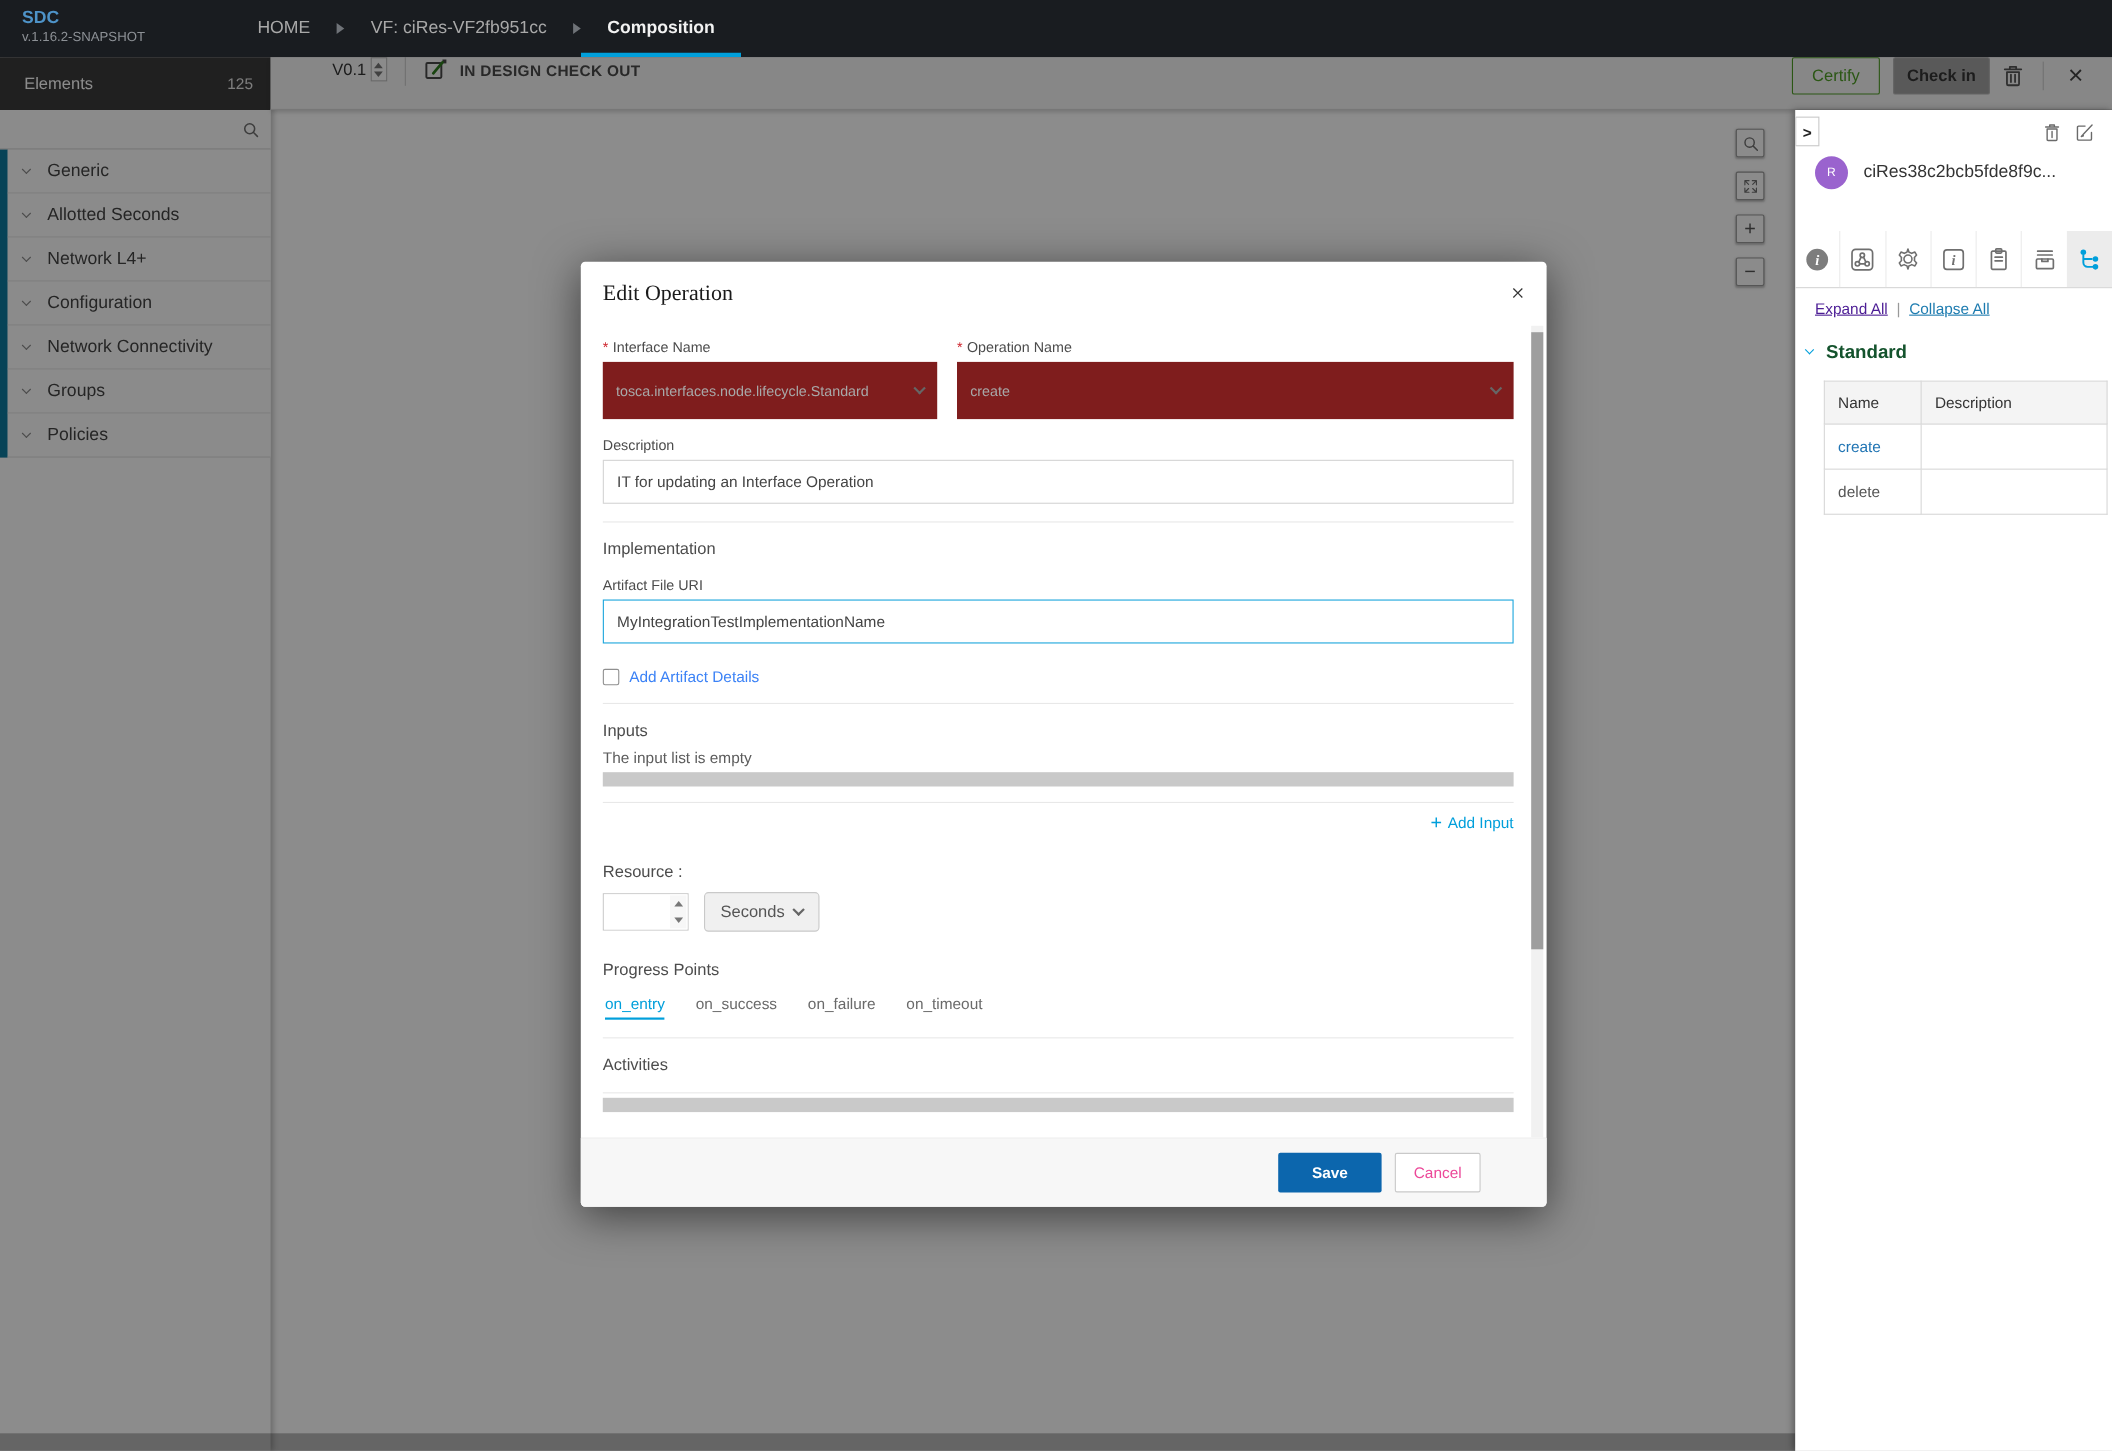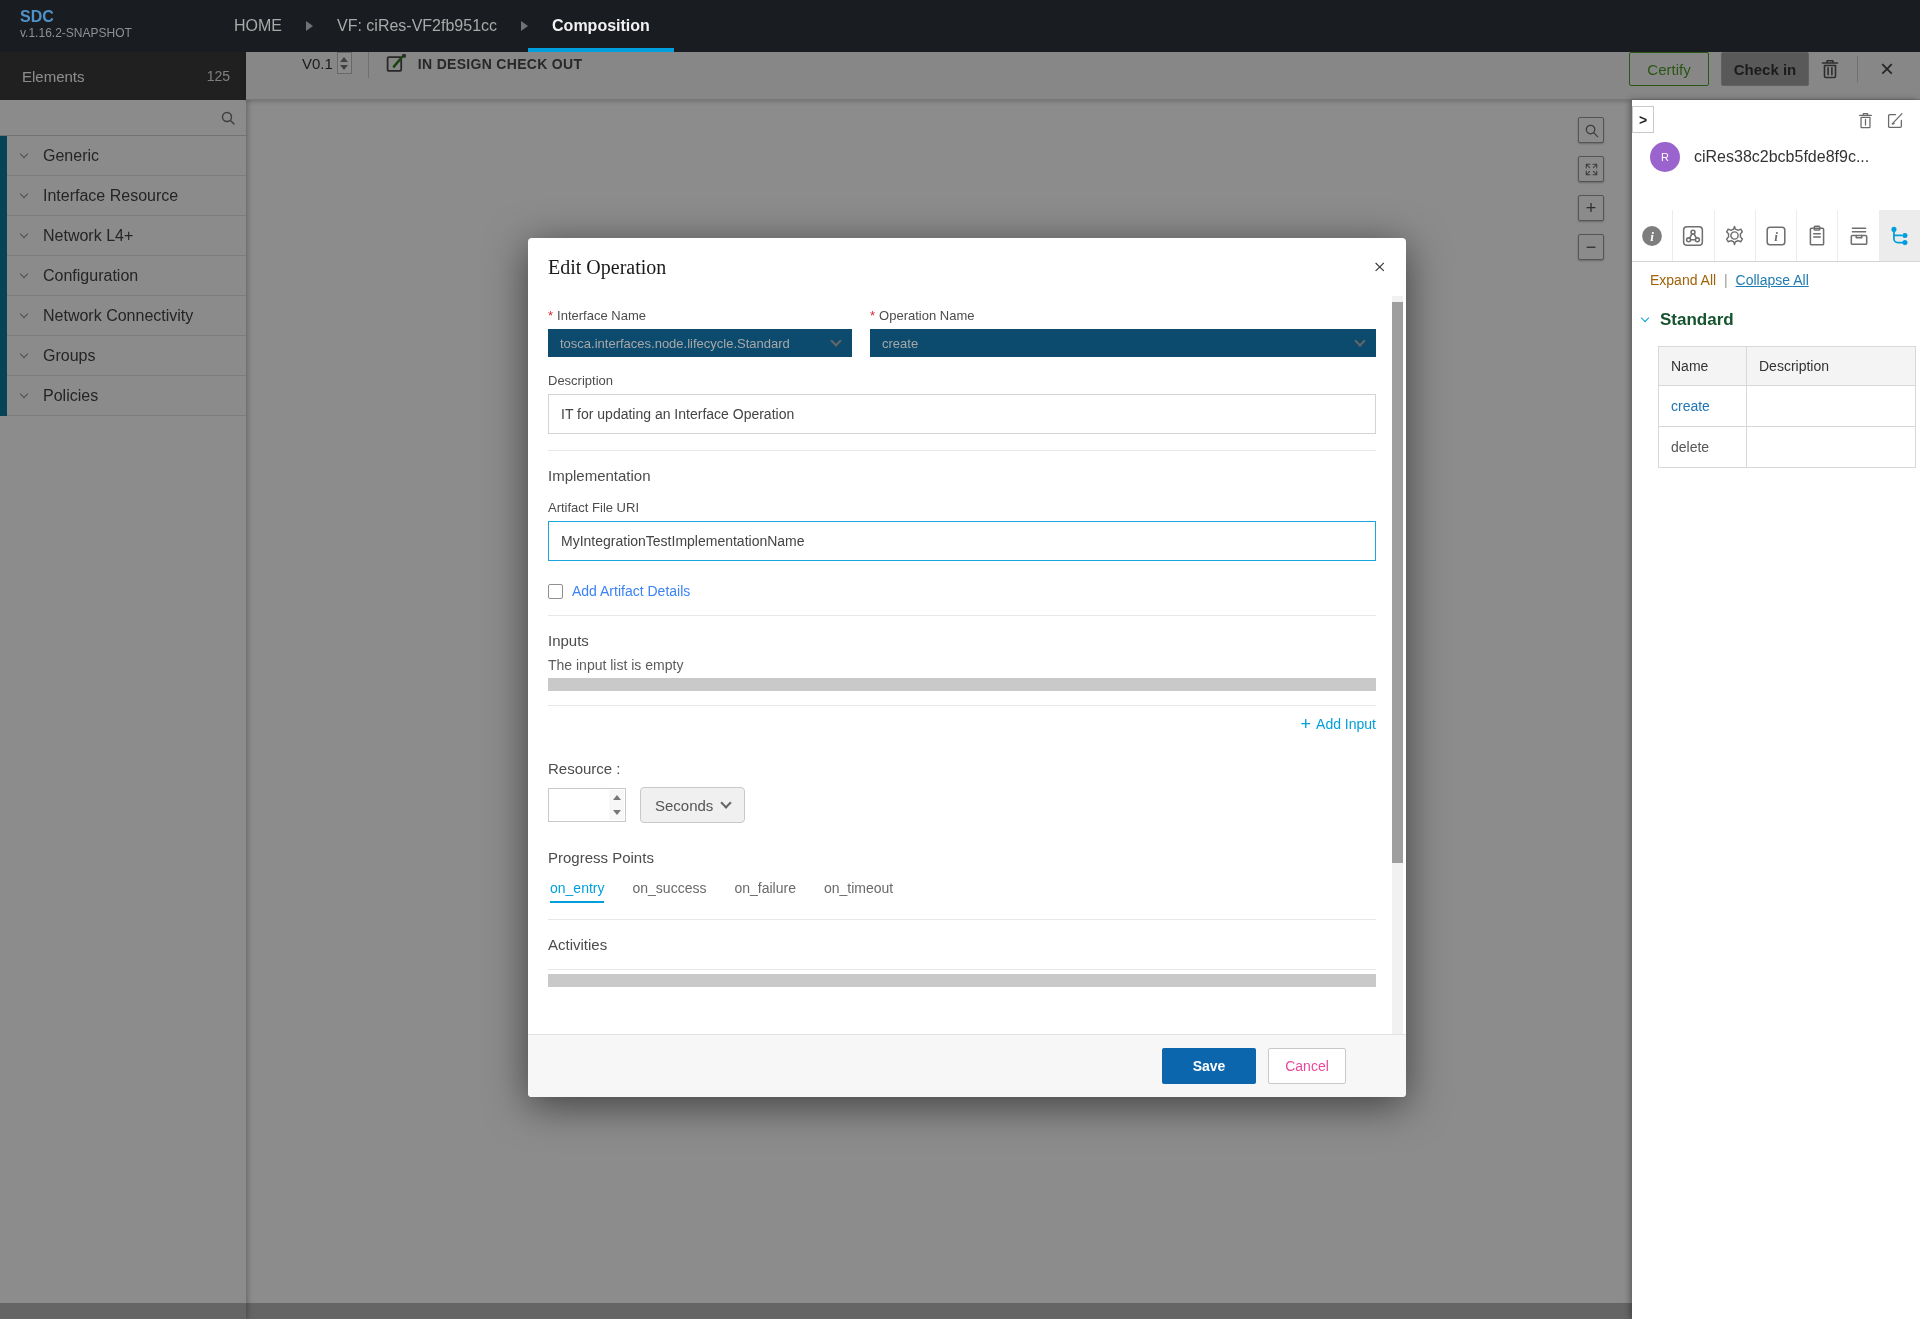--- a/index.html
+++ b/index.html
@@ -56,21 +56,21 @@
   .rp-topicons { position:absolute; right:16px; top:12px; display:flex; gap:14px; }
   .rp-topicons span { cursor:pointer; display:flex; }
   .rp-title-row { position:absolute; left:18px; top:42px; right:10px; display:flex; align-items:center; gap:14px; }
   .rp-avatar { width:30px; height:30px; border-radius:50%; background:#9a63ce; color:#fff; font-size:11px; display:flex; align-items:center; justify-content:center; flex:0 0 30px; }
   .rp-title { font-size:16px; color:#333; white-space:nowrap; overflow:hidden; }
   .rp-tabs { position:absolute; left:0; top:110px; right:0; height:52px; display:flex; border-bottom:1px solid #d5d5d5; }
   .rp-tab { flex:1; display:flex; align-items:center; justify-content:center; border-right:1px solid #ececec; cursor:pointer; }
   .rp-tab:last-child { border-right:none; }
   .rp-tab.active { background:#ececec; }
   .rp-links { position:absolute; left:18px; top:172px; font-size:14px; }
-  .rp-links .dis { color:#a16207; cursor:default; }
+  .rp-links .dis { color:#4c1d95; text-decoration:underline; cursor:default; }
   .rp-links .sep { color:#999; margin:0 4px; }
   .rp-links .en { color:#1e7cb0; text-decoration:underline; cursor:pointer; }
   .rp-section { position:absolute; left:8px; top:210px; right:4px; }
   .rp-sec-head { display:flex; align-items:center; gap:12px; margin-left:2px; cursor:pointer; }
   .rp-sec-head .chev { border-color:#009fdb; }
   .rp-sec-title { font-size:17px; font-weight:bold; color:#14532d; }
   .rp-table { margin:16px 0 0 18px; border:1px solid #d0d0d0; border-collapse:collapse; width:calc(100% - 18px); }
   .rp-table th, .rp-table td { border:1px solid #d8d8d8; font-size:14px; text-align:left; padding:0 0 0 12px; height:41px; font-weight:normal; }
   .rp-table th { background:#f4f4f4; color:#333; height:39px; }
   .rp-table .c-name { width:88px; }
@@ -83,21 +83,21 @@
   .m-title { font-size:20px; color:#1a1a1a; flex:1; }
   .m-close { font-size:22px; color:#333; cursor:pointer; line-height:20px; }
   .m-body { position:relative; flex:1; padding:12px 30px 0 20px; overflow:hidden; }
   .m-scroll { position:absolute; right:3px; top:0; bottom:0; width:11px; background:#f1f1f1; }
   .m-scroll .thumb { position:absolute; left:0; right:0; top:6px; height:76%; background:#9e9e9e; }
   .f-row { display:flex; gap:18px; margin-bottom:16px; }
   .f-col1 { width:304px; }
   .f-col2 { flex:1; }
   .f-label { font-size:13px; color:#4c4c4c; margin-bottom:6px; }
   .req { color:#cf2a32; margin-right:4px; }
-  .sel-disabled { height:28px; background:#0c4a6e; color:#a8a8a8; font-size:13px; display:flex; align-items:center; padding:0 12px; cursor:default; }
+  .sel-disabled { height:52px; background:#7f1d1d; color:#a8a8a8; font-size:13px; display:flex; align-items:center; padding:0 12px; cursor:default; }
   .sel-disabled .val { flex:1; white-space:nowrap; overflow:hidden; }
   .inp { width:100%; height:40px; border:1px solid #d4d4d4; font-size:14px; color:#444; padding:0 12px; outline:none; font-family:"Liberation Sans",sans-serif; }
   .inp.focus { border:1px solid #1aa5dc; }
   .m-hr { border:none; border-top:1px solid #e8e8e8; margin:16px 0; }
   .sec-label { font-size:15px; color:#4c4c4c; }
   .chk-row { display:flex; align-items:center; gap:9px; margin:22px 0 4px 0; cursor:pointer; }
   .chk-box { width:15px; height:15px; border:1px solid #8f8f8f; border-radius:2px; background:#fff; }
   .chk-lbl { font-size:14px; color:#3b82f6; }
   .empty-txt { font-size:14px; color:#5c5c5c; margin:8px 0 5px 0; }
   .hbar { height:13px; background:#c9c9c9; }
@@ -160,21 +160,21 @@
         <line class="s" x1="10.5" y1="10.5" x2="14" y2="14"></line>
       </svg>
   </div>
   <div class="palette">
     <div class="palette-item">
         <span class="chev sm"></span>
         <span class="lbl">Generic</span>
       </div>
     <div class="palette-item">
         <span class="chev sm"></span>
-        <span class="lbl">Interface Resource</span>
+        <span class="lbl">Allotted Seconds</span>
       </div>
     <div class="palette-item">
         <span class="chev sm"></span>
         <span class="lbl">Network L4+</span>
       </div>
     <div class="palette-item">
         <span class="chev sm"></span>
         <span class="lbl">Configuration</span>
       </div>
     <div class="palette-item">

